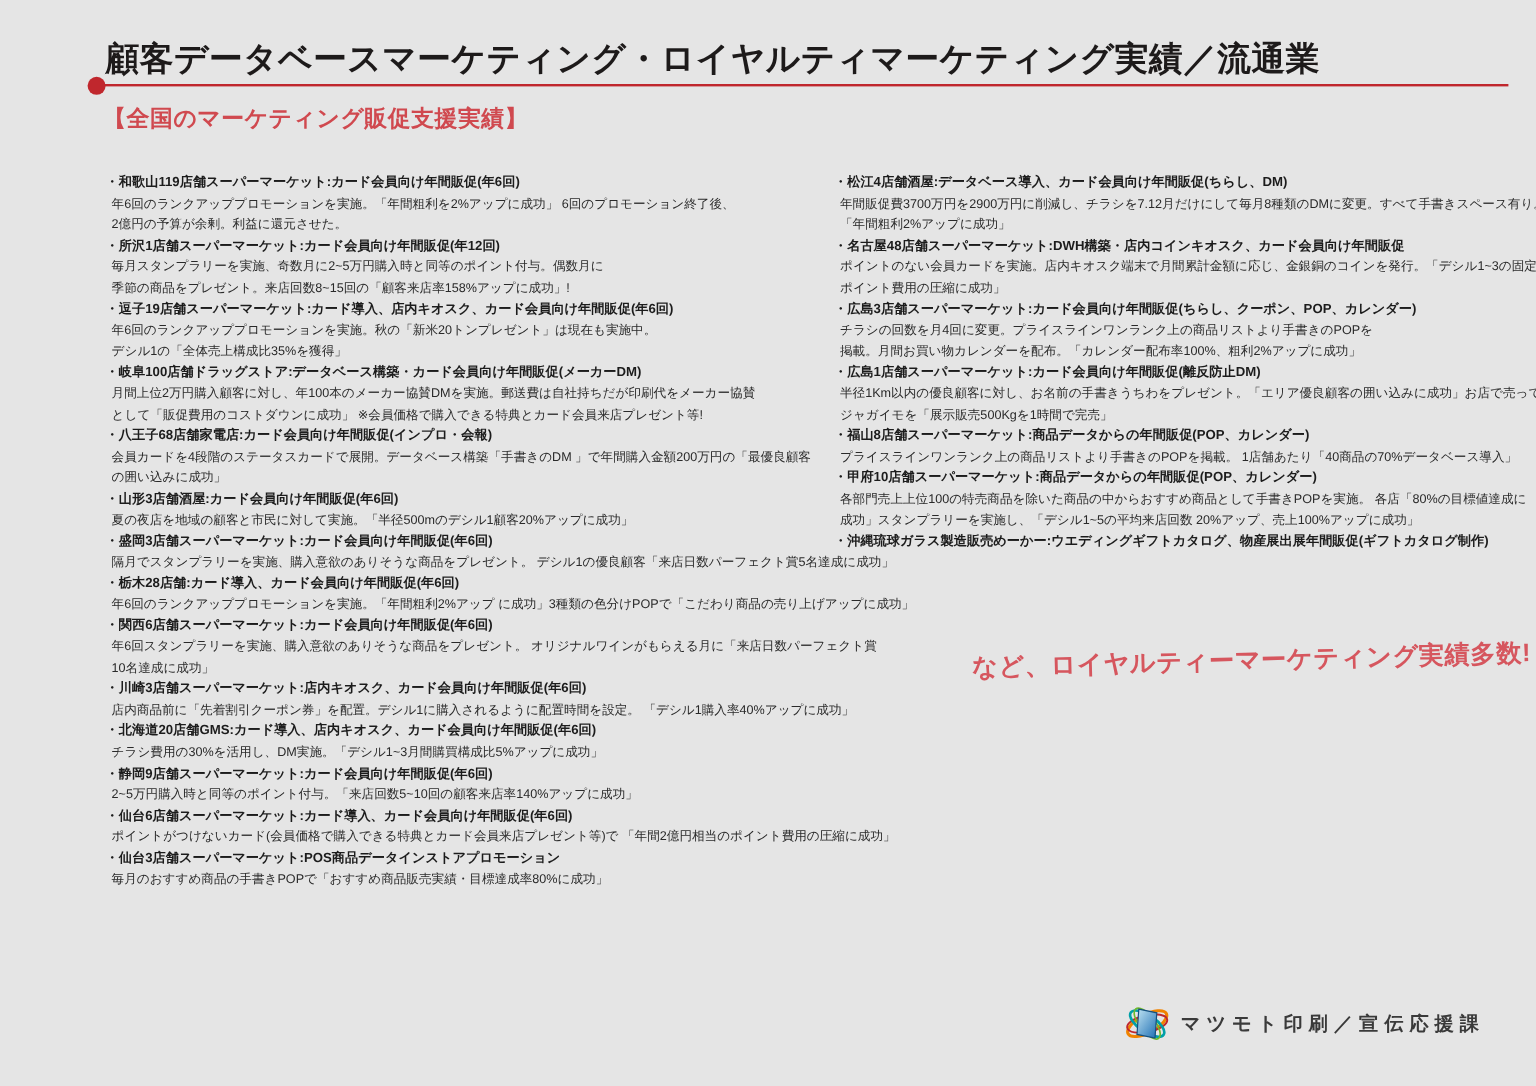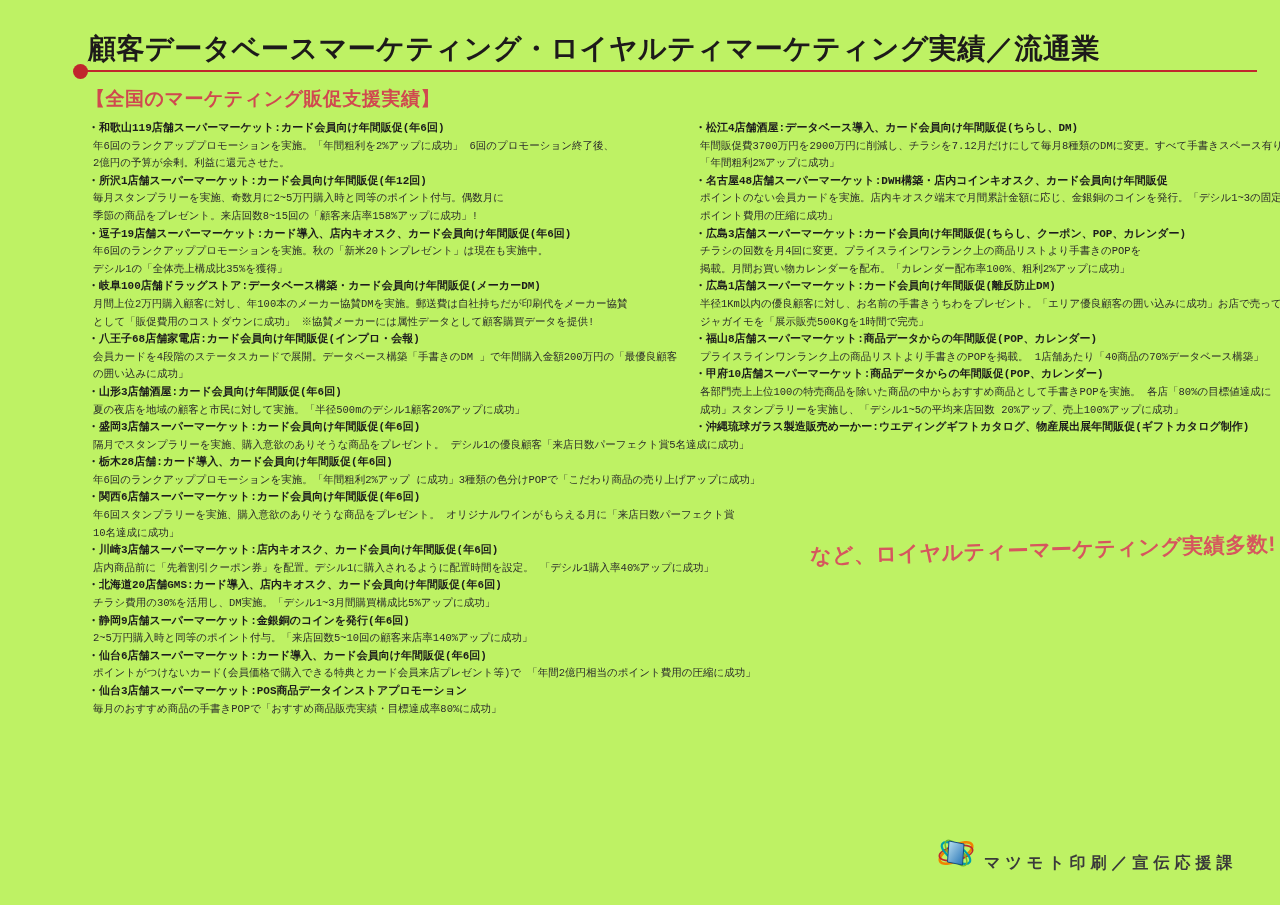--- a/index.html
+++ b/index.html
@@ -1,19 +1,19 @@
 <!DOCTYPE html>
 <html lang="ja" style="--accent_red: #c0272d; --heading_red: #d0494f; --highlight_red: #d6565e; --text: #1f1f1f; --logo_blue: #1f6fb4; --logo_orange: #f08300; --logo_teal: #00a0a8;"><head>
 <meta charset="utf-8">
 <style>
   html,body{margin:0;padding:0;background:#ffffff;}
   .page{
     position:relative;
     width:1280px;height:905px;
-    background:#bef264;
+    background:#e5e5e5;
     font-family:"Liberation Sans","DejaVu Sans",sans-serif;
     overflow:hidden;
     color:var(--text,#1f1f1f);
   }
   .page-title{
     position:absolute;left:88px;top:30px;margin:0;
     font-size:28px;font-weight:700;letter-spacing:0.5px;
     color:#1d1a1a;white-space:nowrap;
   }
   .title-underline{
@@ -22,41 +22,41 @@
   }
   .title-accent-dot{
     position:absolute;left:73px;top:64px;width:15px;height:15px;border-radius:50%;
     background:var(--accent_red,#c0272d);
   }
   .section-heading{
     position:absolute;left:86px;top:86px;margin:0;
     font-size:19px;font-weight:700;letter-spacing:0.5px;
     color:var(--heading_red,#d0494f);white-space:nowrap;
   }
-  .col{position:absolute;top:120px;font-family:Liberation Mono, monospace;}
+  .col{position:absolute;top:144px;}
   .col-left{left:88px;width:592px;}
   .col-right{left:679px;width:575px;margin-left:16px;}
   .entry-heading{
     font-size:11px;font-weight:700;line-height:17.6px;
     color:#1c1c1c;white-space:nowrap;
   }
   .entry-line{
     font-size:10.5px;font-weight:400;line-height:17.6px;
     color:#2a2a2a;white-space:nowrap;padding-left:5px;
   }
   .highlight-text{
     position:absolute;left:810px;top:536px;
     font-size:21px;font-weight:700;letter-spacing:0.5px;
     color:var(--highlight_red,#d6565e);
     transform:rotate(-1.5deg);
     white-space:nowrap;
   }
   .footer{
     position:absolute;left:936px;top:832px;
-    display:flex;align-items:flex-end;gap:8px;
+    display:flex;align-items:center;gap:8px;
   }
   .footer-logo-text{
     font-size:16px;font-weight:700;letter-spacing:5px;
     color:#3a3a3a;white-space:nowrap;
   }
 </style>
 </head>
 <body>
 
 <div class="page">
@@ -79,21 +79,21 @@
         <div class="entry-line">季節の商品をプレゼント。来店回数8~15回の「顧客来店率158%アップに成功」!</div>
       </div>
       <div class="entry">
         <div class="entry-heading">・逗子19店舗スーパーマーケット:カード導入、店内キオスク、カード会員向け年間販促(年6回)</div>
         <div class="entry-line">年6回のランクアッププロモーションを実施。秋の「新米20トンプレゼント」は現在も実施中。</div>
         <div class="entry-line">デシル1の「全体売上構成比35%を獲得」</div>
       </div>
       <div class="entry">
         <div class="entry-heading">・岐阜100店舗ドラッグストア:データベース構築・カード会員向け年間販促(メーカーDM)</div>
         <div class="entry-line">月間上位2万円購入顧客に対し、年100本のメーカー協賛DMを実施。郵送費は自社持ちだが印刷代をメーカー協賛</div>
-        <div class="entry-line">として「販促費用のコストダウンに成功」 ※協賛メーカーには属性データとして顧客購買データを提供!</div>
+        <div class="entry-line">として「販促費用のコストダウンに成功」 ※会員価格で購入できる特典とカード会員来店プレゼント等!</div>
       </div>
       <div class="entry">
         <div class="entry-heading">・八王子68店舗家電店:カード会員向け年間販促(インプロ・会報)</div>
         <div class="entry-line">会員カードを4段階のステータスカードで展開。データベース構築「手書きのDM 」で年間購入金額200万円の「最優良顧客</div>
         <div class="entry-line">の囲い込みに成功」</div>
       </div>
       <div class="entry">
         <div class="entry-heading">・山形3店舗酒屋:カード会員向け年間販促(年6回)</div>
         <div class="entry-line">夏の夜店を地域の顧客と市民に対して実施。「半径500mのデシル1顧客20%アップに成功」</div>
       </div>
@@ -112,21 +112,21 @@
       </div>
       <div class="entry">
         <div class="entry-heading">・川崎3店舗スーパーマーケット:店内キオスク、カード会員向け年間販促(年6回)</div>
         <div class="entry-line">店内商品前に「先着割引クーポン券」を配置。デシル1に購入されるように配置時間を設定。 「デシル1購入率40%アップに成功」</div>
       </div>
       <div class="entry">
         <div class="entry-heading">・北海道20店舗GMS:カード導入、店内キオスク、カード会員向け年間販促(年6回)</div>
         <div class="entry-line">チラシ費用の30%を活用し、DM実施。「デシル1~3月間購買構成比5%アップに成功」</div>
       </div>
       <div class="entry">
-        <div class="entry-heading">・静岡9店舗スーパーマーケット:金銀銅のコインを発行(年6回)</div>
+        <div class="entry-heading">・静岡9店舗スーパーマーケット:カード会員向け年間販促(年6回)</div>
         <div class="entry-line">2~5万円購入時と同等のポイント付与。「来店回数5~10回の顧客来店率140%アップに成功」</div>
       </div>
       <div class="entry">
         <div class="entry-heading">・仙台6店舗スーパーマーケット:カード導入、カード会員向け年間販促(年6回)</div>
         <div class="entry-line">ポイントがつけないカード(会員価格で購入できる特典とカード会員来店プレゼント等)で 「年間2億円相当のポイント費用の圧縮に成功」</div>
       </div>
       <div class="entry">
         <div class="entry-heading">・仙台3店舗スーパーマーケット:POS商品データインストアプロモーション</div>
         <div class="entry-line">毎月のおすすめ商品の手書きPOPで「おすすめ商品販売実績・目標達成率80%に成功」</div>
       </div>
@@ -147,21 +147,21 @@
         <div class="entry-line">チラシの回数を月4回に変更。プライスラインワンランク上の商品リストより手書きのPOPを</div>
         <div class="entry-line">掲載。月間お買い物カレンダーを配布。「カレンダー配布率100%、粗利2%アップに成功」</div>
       </div>
       <div class="entry">
         <div class="entry-heading">・広島1店舗スーパーマーケット:カード会員向け年間販促(離反防止DM)</div>
         <div class="entry-line">半径1Km以内の優良顧客に対し、お名前の手書きうちわをプレゼント。「エリア優良顧客の囲い込みに成功」お店で売っていない</div>
         <div class="entry-line">ジャガイモを「展示販売500Kgを1時間で完売」</div>
       </div>
       <div class="entry">
         <div class="entry-heading">・福山8店舗スーパーマーケット:商品データからの年間販促(POP、カレンダー)</div>
-        <div class="entry-line">プライスラインワンランク上の商品リストより手書きのPOPを掲載。 1店舗あたり「40商品の70%データベース構築」</div>
+        <div class="entry-line">プライスラインワンランク上の商品リストより手書きのPOPを掲載。 1店舗あたり「40商品の70%データベース導入」</div>
       </div>
       <div class="entry">
         <div class="entry-heading">・甲府10店舗スーパーマーケット:商品データからの年間販促(POP、カレンダー)</div>
         <div class="entry-line">各部門売上上位100の特売商品を除いた商品の中からおすすめ商品として手書きPOPを実施。 各店「80%の目標値達成に</div>
         <div class="entry-line">成功」スタンプラリーを実施し、「デシル1~5の平均来店回数  20%アップ、売上100%アップに成功」</div>
       </div>
       <div class="entry">
         <div class="entry-heading">・沖縄琉球ガラス製造販売めーかー:ウエディングギフトカタログ、物産展出展年間販促(ギフトカタログ制作)</div>
       </div>
     </div>

